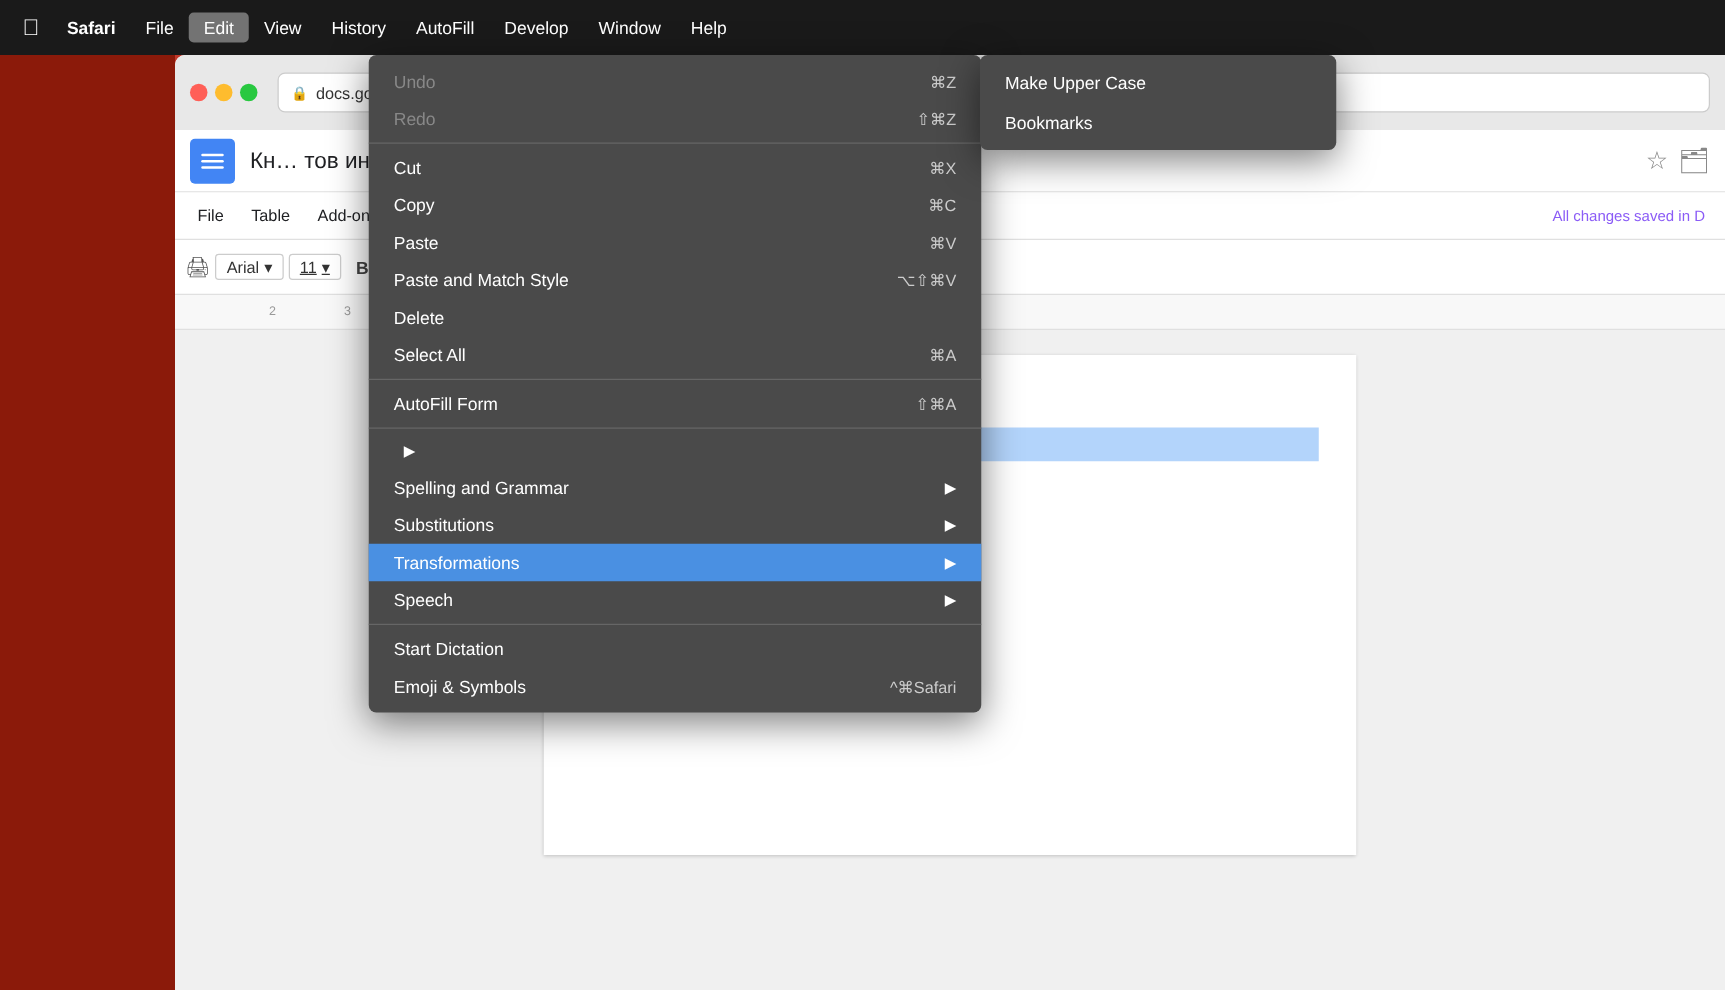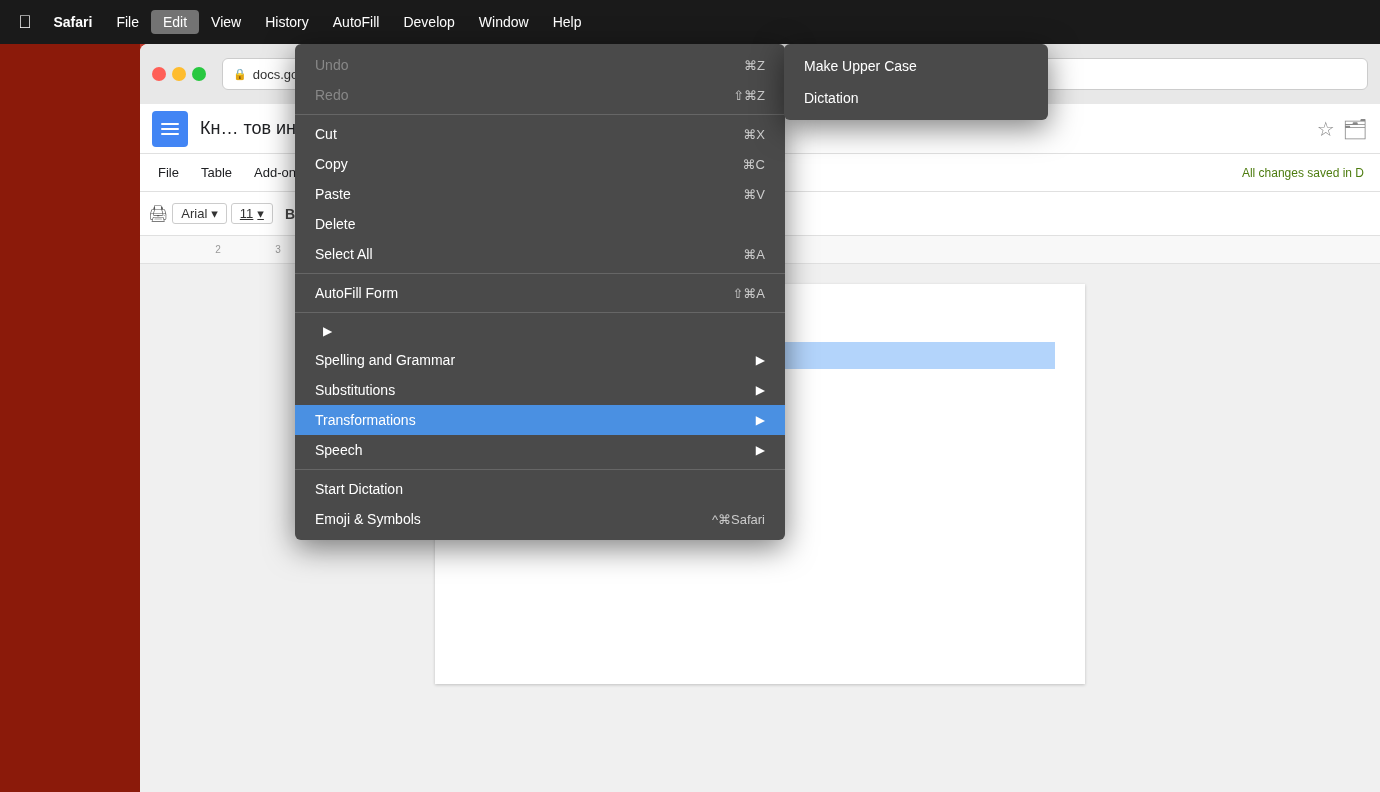--- a/index.html
+++ b/index.html
@@ -154,21 +154,21 @@
     }
     .docs-menu-item {
       font-size: 13px;
       color: #202124;
       padding: 4px 10px;
       border-radius: 4px;
       cursor: default;
     }
     .docs-save-status {
       font-size: 12px;
-      color: #4d7c0f;
+      color: #8b5cf6;
       margin-left: auto;
       padding-right: 8px;
     }
 
     
     .docs-formatting {
       height: 44px;
       background: #fff;
       display: flex;
       align-items: center;
@@ -308,21 +308,21 @@
       height: 1px;
       background: #666;
       margin: 4px 0;
     }
 
     
     .submenu {
       position: absolute;
       top: 44px;
       left: 784px;
-      width: 264px;
+      width: 285px;
       background: #4a4a4a;
       border-radius: 6px;
       padding: 6px 0;
       z-index: 201;
       box-shadow: 0 8px 30px rgba(0,0,0,0.5);
     }
     .submenu-item {
       display: flex;
       align-items: center;
       padding: 8px 20px;
@@ -454,20 +454,24 @@
   </div>
   <div class="menu-item">
     <span class="label">Copy</span>
     <span class="shortcut">⌘C</span>
   </div>
   <div class="menu-item">
     <span class="label">Paste</span>
     <span class="shortcut">⌘V</span>
   </div>
   <div class="menu-item">
+    <span class="label">Paste and Match Style</span>
+    <span class="shortcut">⌥⇧⌘V</span>
+  </div>
+  <div class="menu-item">
     <span class="label">Delete</span>
   </div>
   <div class="menu-item">
     <span class="label">Select All</span>
     <span class="shortcut">⌘A</span>
   </div>
   <div class="menu-separator"></div>
   <div class="menu-item">
     <span class="label">AutoFill Form</span>
     <span class="shortcut">⇧⌘A</span>
@@ -500,15 +504,15 @@
     <span class="label">Emoji &amp; Symbols</span>
     <span class="shortcut">^⌘Safari</span>
   </div>
 </div>
 
 <div class="submenu">
   <div class="submenu-item">
     <span class="label">Make Upper Case</span>
   </div>
   <div class="submenu-item">
-    <span class="label">Dictation</span>
+    <span class="label">Bookmarks</span>
   </div>
 </div>
 
 </body></html>

